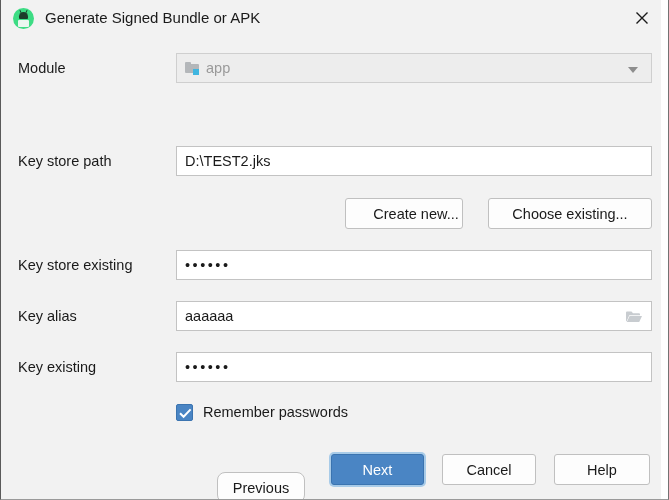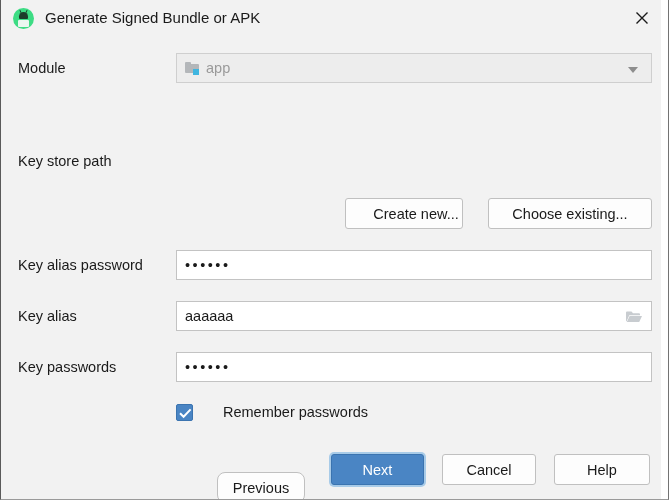--- a/index.html
+++ b/index.html
@@ -193,21 +193,20 @@
 
   
   .check-row {
     position: absolute;
     left: 175px;
     top: 401px;
     height: 22px;
     display: flex;
     align-items: center;
     cursor: pointer;
-    gap: 20px;
   }
   .checkbox {
     width: 17px; height: 17px;
     box-sizing: border-box;
     background: #4a85c4;
     border: 1px solid #3b74b0;
     border-radius: 2px;
     position: relative;
     flex: none;
   }
@@ -263,47 +262,50 @@
           <div class="base"></div>
           <div class="badge"></div>
       </div>
       <div class="value">app</div>
       <div class="dd-arrow"></div>
     </div>
   </div>
 
   <div class="row" style="top:146px">
     <div class="row-label">Key store path</div>
+    <div class="field">
+      <div class="value">D:\TEST2.jks</div>
+    </div>
   </div>
 
   <div class="btn" style="left:344px; top:198px; width:118px;padding-left:24px;">Create new...</div>
   <div class="btn" style="left:487px; top:198px; width:164px;">Choose existing...</div>
 
   <div class="row" style="top:250px">
-    <div class="row-label">Key alias password</div>
+    <div class="row-label">Key store existing</div>
     <div class="field">
       <div class="value pw-dots">••••••</div>
     </div>
   </div>
 
   <div class="row" style="top:301px">
     <div class="row-label">Key alias</div>
     <div class="field">
       <div class="value">aaaaaa</div>
       <div class="browse-icon">
         <svg width="18" height="15" viewBox="0 0 18 15">
           <path d="M1 3.5 A1 1 0 0 1 2 2.5 L6.5 2.5 L8 4.2 L14 4.2 A1 1 0 0 1 15 5.2 L15 6.2 L4.3 6.2 L1.6 12.2 L1 12.2 Z" fill="#c8ccd0"></path>
           <path d="M4.6 7 L17 7 L14.2 13 L1.8 13 Z" fill="#c8ccd0"></path>
         </svg>
       </div>
     </div>
   </div>
 
   <div class="row" style="top:352px">
-    <div class="row-label">Key passwords</div>
+    <div class="row-label">Key existing</div>
     <div class="field">
       <div class="value pw-dots">••••••</div>
     </div>
   </div>
 
   <div class="check-row">
     <div class="checkbox">
       <svg width="13" height="11" viewBox="0 0 13 11">
         <path d="M1 5.2 L4.6 8.8 L11.6 1.4" stroke="#ffffff" stroke-width="2" fill="none"></path>
       </svg>

